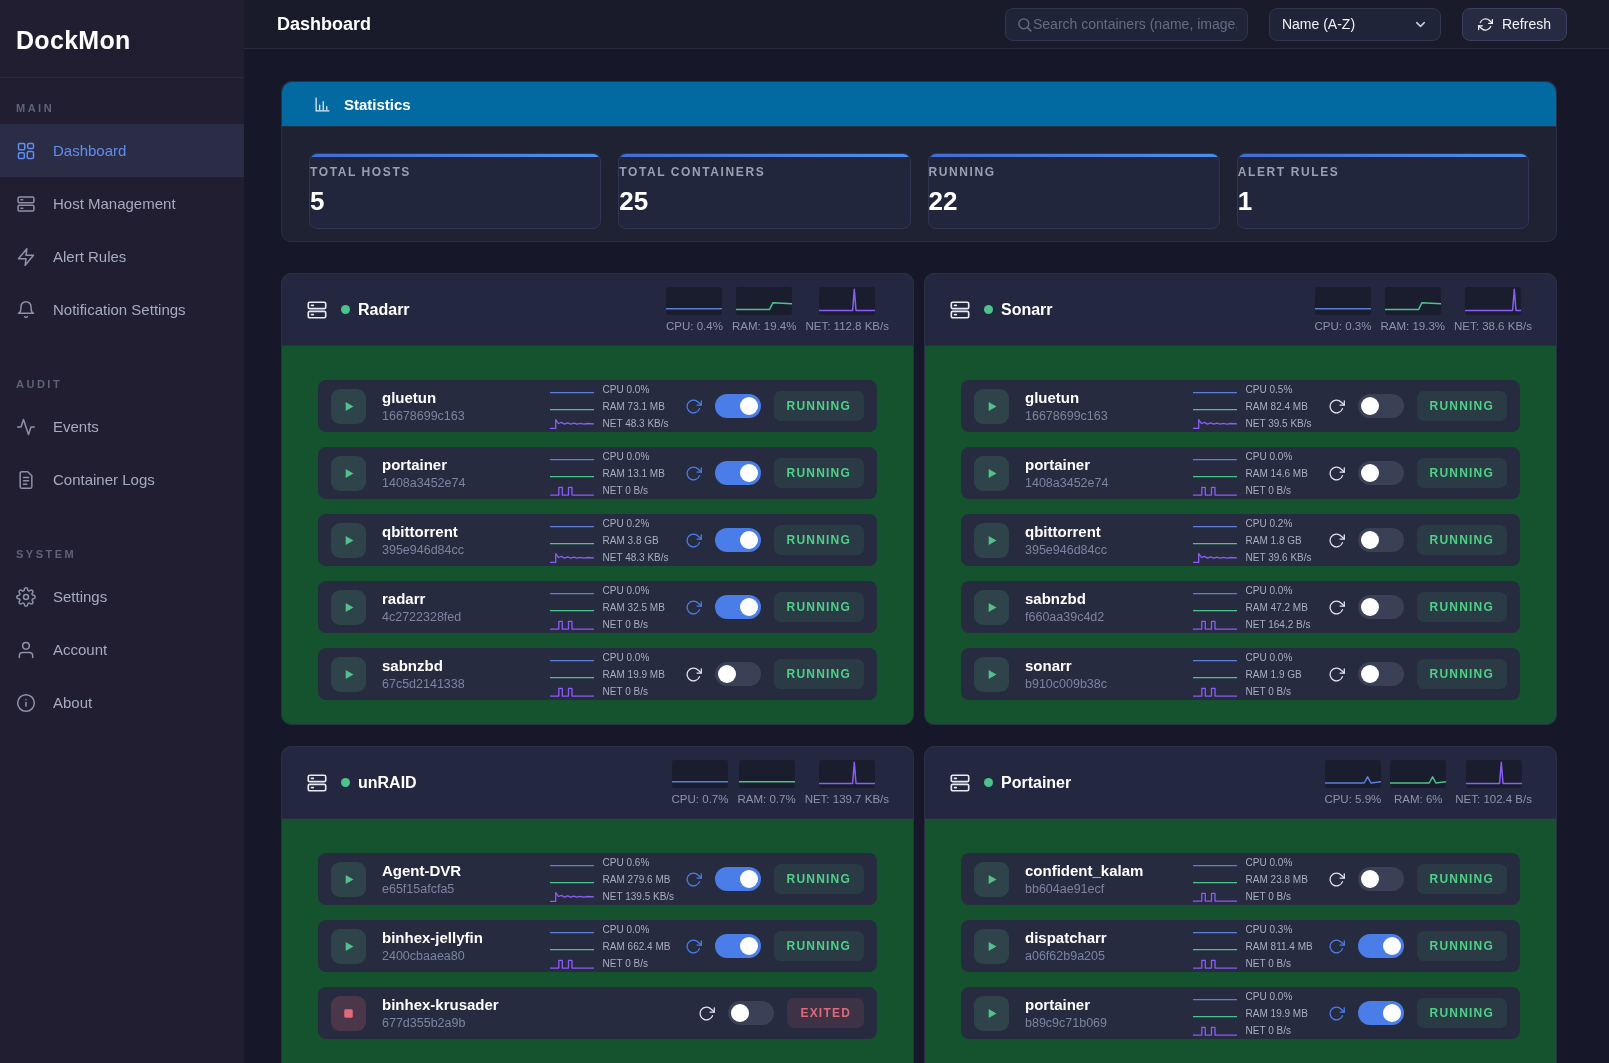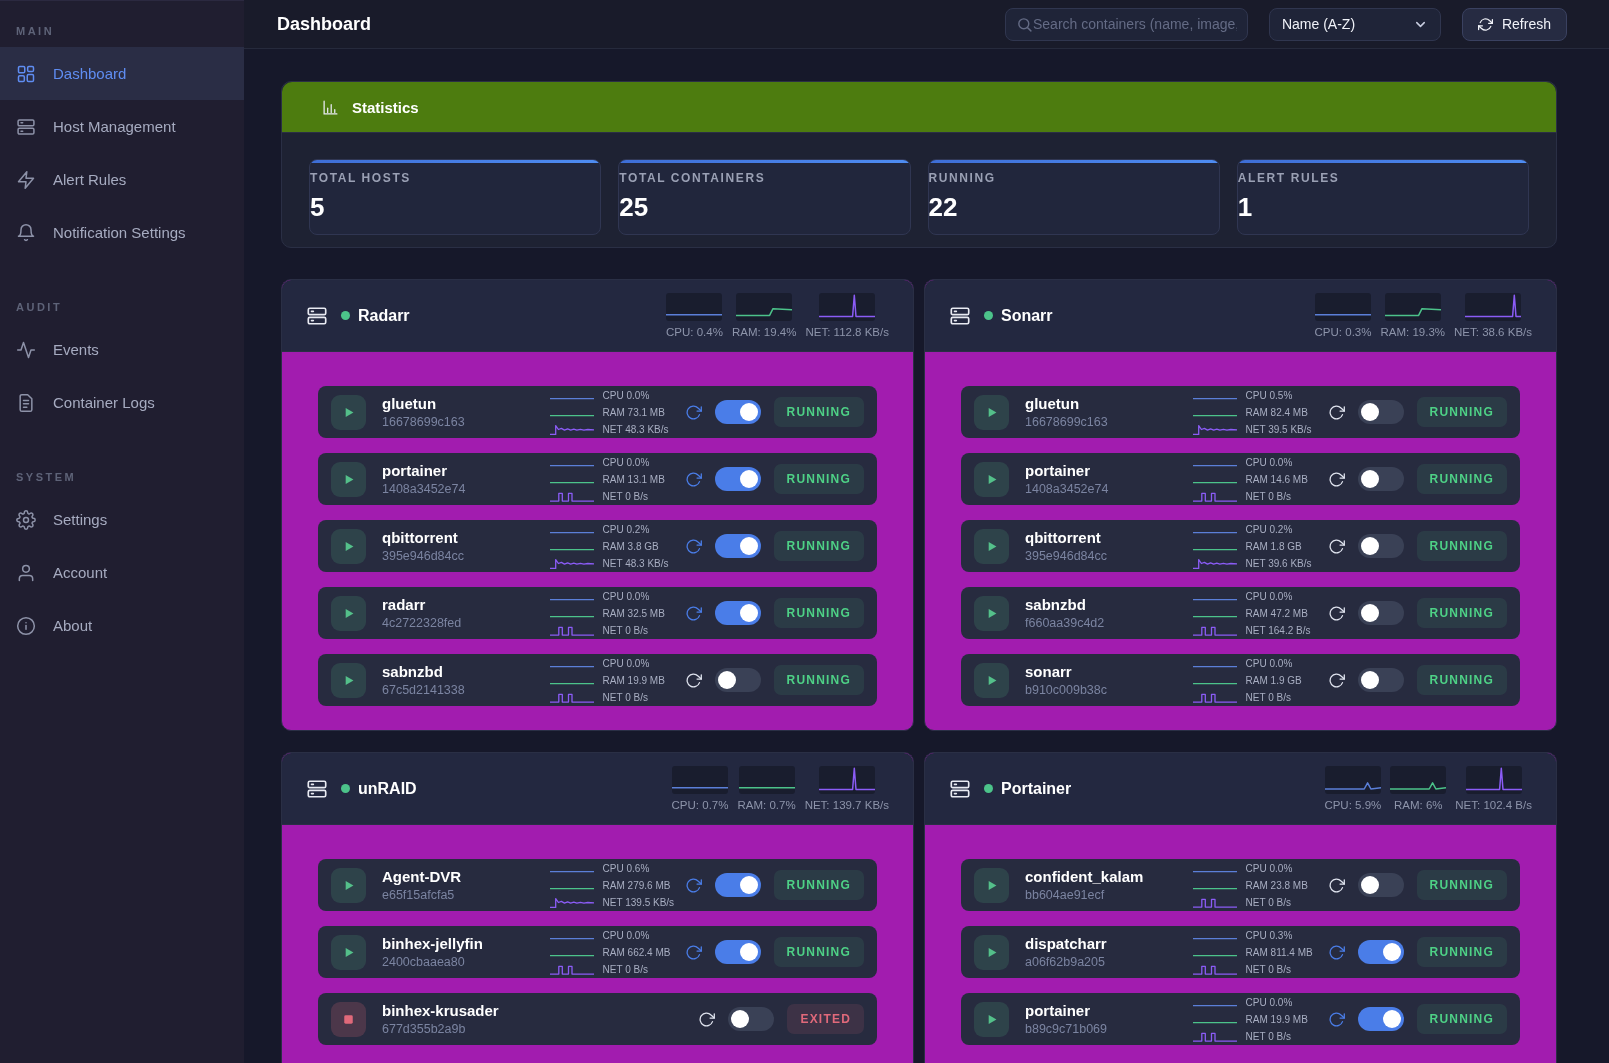--- a/index.html
+++ b/index.html
@@ -60,22 +60,22 @@
     display:flex; align-items:center; gap:9px; padding:0 15px;
     font-size:14px; color:#f0f2f8; cursor:pointer;
   }
 
   
   .main { position:absolute; left:244px; top:49px; right:0; bottom:0; padding:32px 52px 0 37px; overflow:hidden; }
   .panel {
     background:#1e2233; border:1px solid #2a2f45; border-radius:10px;
   }
   .panel-header {
-    background:#4d7c0f; height:51px; display:flex; align-items:center; gap:13px;
-    padding:0 40px; border-bottom:1px solid #2a2f45; border-radius:10px 10px 0 0;
+    background:#0369a1; height:45px; display:flex; align-items:center; gap:13px;
+    padding:0 32px; border-bottom:1px solid #2a2f45; border-radius:10px 10px 0 0;
     font-size:15px; font-weight:bold; color:#ffffff;
   }
   .panel-header svg { color:#e8eaf2; }
   .stats-body {
     padding:26px 27px 12px; display:grid; grid-template-columns:repeat(4,1fr); gap:17px;
   }
   .stat-card {
     position:relative; background:#21263c; border:1px solid #303652; border-radius:8px;
     height:76px; display:flex; flex-direction:column; justify-content:center;
     gap:7px; overflow:hidden;
@@ -85,21 +85,21 @@
     background:linear-gradient(90deg,#3e6ed6,#4e8cf2);
   }
   .stat-label { font-size:12px; font-weight:bold; letter-spacing:1.6px; color:#9aa0b4; }
   .stat-value { font-size:26px; font-weight:bold; color:#ffffff; }
 
   
   .hosts-grid {
     margin-top:31px; display:grid; grid-template-columns:1fr 1fr;
     column-gap:10px; row-gap:21px;
   }
-  .host-card { background:#a21caf; border:1px solid #2a2f45; border-radius:10px; overflow:hidden; }
+  .host-card { background:#14532d; border:1px solid #2a2f45; border-radius:10px; overflow:hidden; }
   .host-header {
     background:#232840; height:72px; display:flex; align-items:center;
     padding:0 24px; border-bottom:1px solid #2a2f45;
   }
   .host-header > .host-icon { color:#e8eaf2; display:flex; }
   .host-dot { width:9px; height:9px; border-radius:50%; background:#4cc38a; margin:0 8px 0 13px; }
   .host-name { font-size:16px; font-weight:bold; color:#ffffff; }
   .host-metrics { margin-left:auto; display:flex; gap:9px;justify-content:center; }
   .h-metric { display:flex; flex-direction:column; align-items:center; }
   .h-spark { width:56px; height:28px; background:#191d2e; border-radius:3px; overflow:hidden; }
@@ -140,20 +140,21 @@
     min-width:64px; text-align:center; padding:8px 13px; border-radius:7px;
     font-size:12px; font-weight:bold; letter-spacing:1.2px;
   }
   .badge.running { background:rgba(78,209,134,.10); color:#4ed186; }
   .badge.exited { background:rgba(224,105,122,.12); color:#e0697a; }
 </style>
 </head>
 <body>
 
 <div class="sidebar">
+  <div class="logo">DockMon</div>
   <div class="sidebar-divider"></div>
   <nav id="sidebar-nav">
   <div class="nav-section">
     <div class="nav-label">MAIN</div>
 
       <div class="nav-item active">
         <svg width="20" height="20" viewBox="0 0 24 24" fill="none" stroke="currentColor" stroke-width="1.8" stroke-linecap="round" stroke-linejoin="round">
             <rect x="3" y="3" width="7.5" height="7.5" rx="1.5"></rect>
             <rect x="14" y="3" width="7" height="6" rx="1.5"></rect>
             <rect x="3" y="14" width="7" height="7" rx="1.5"></rect>

